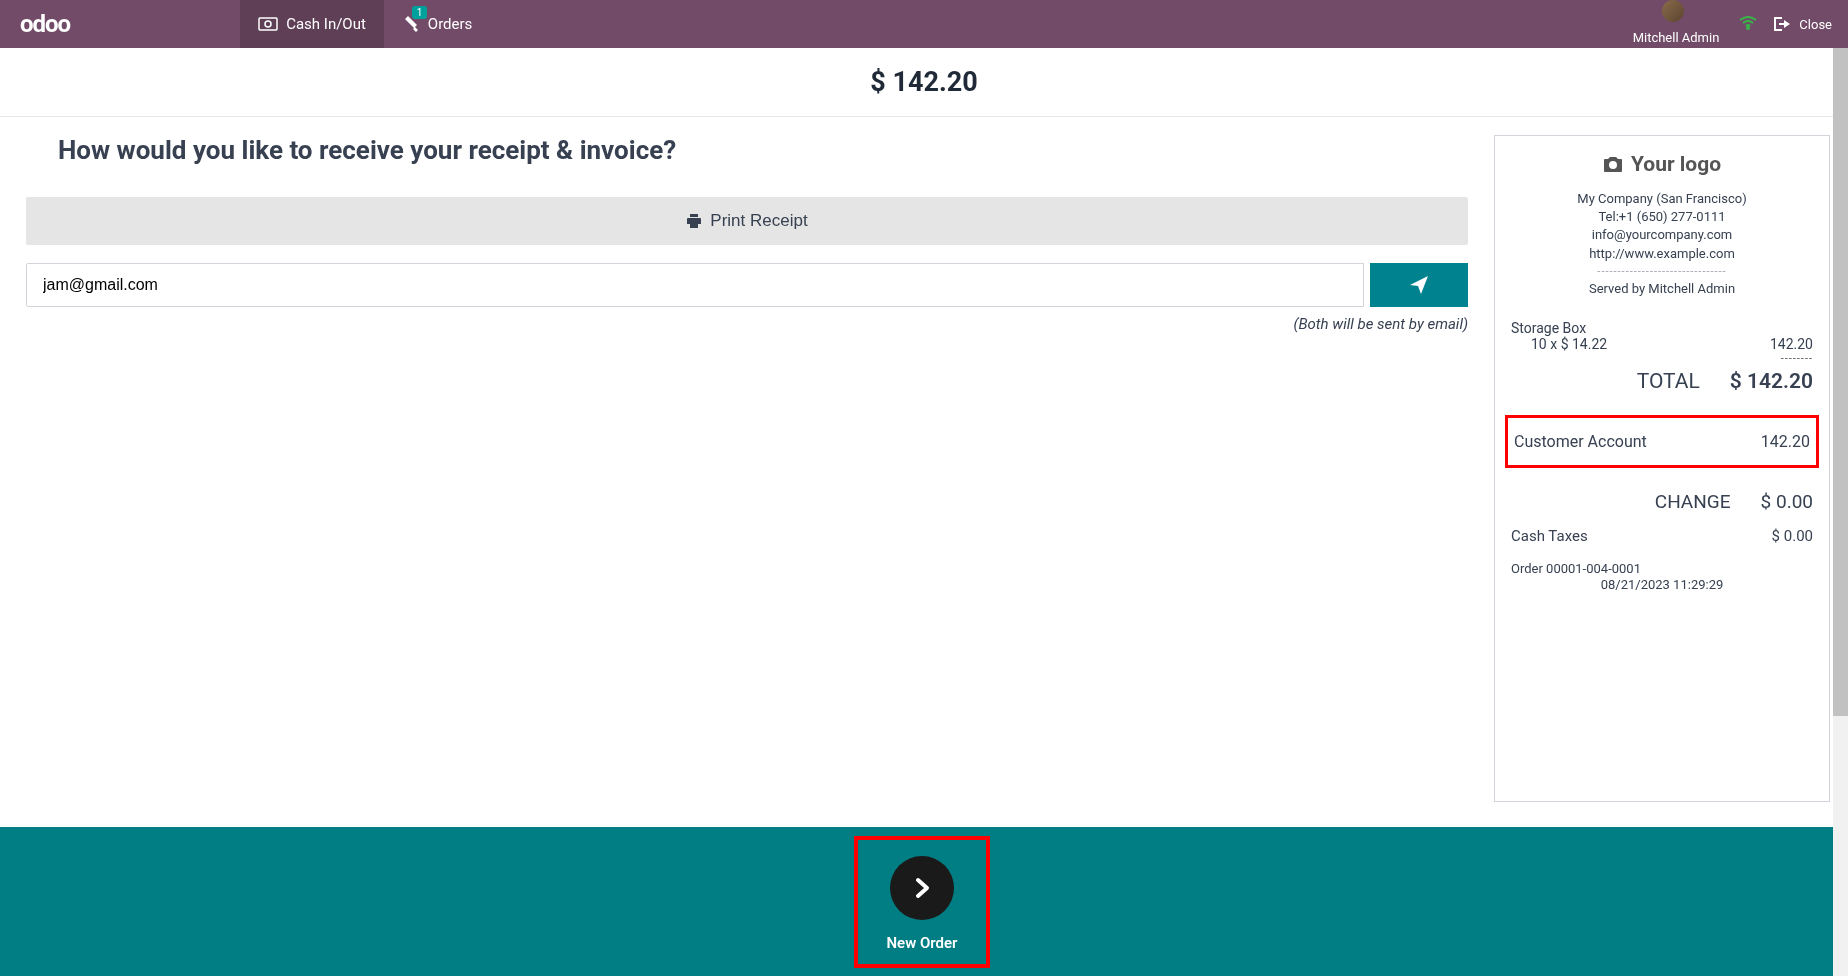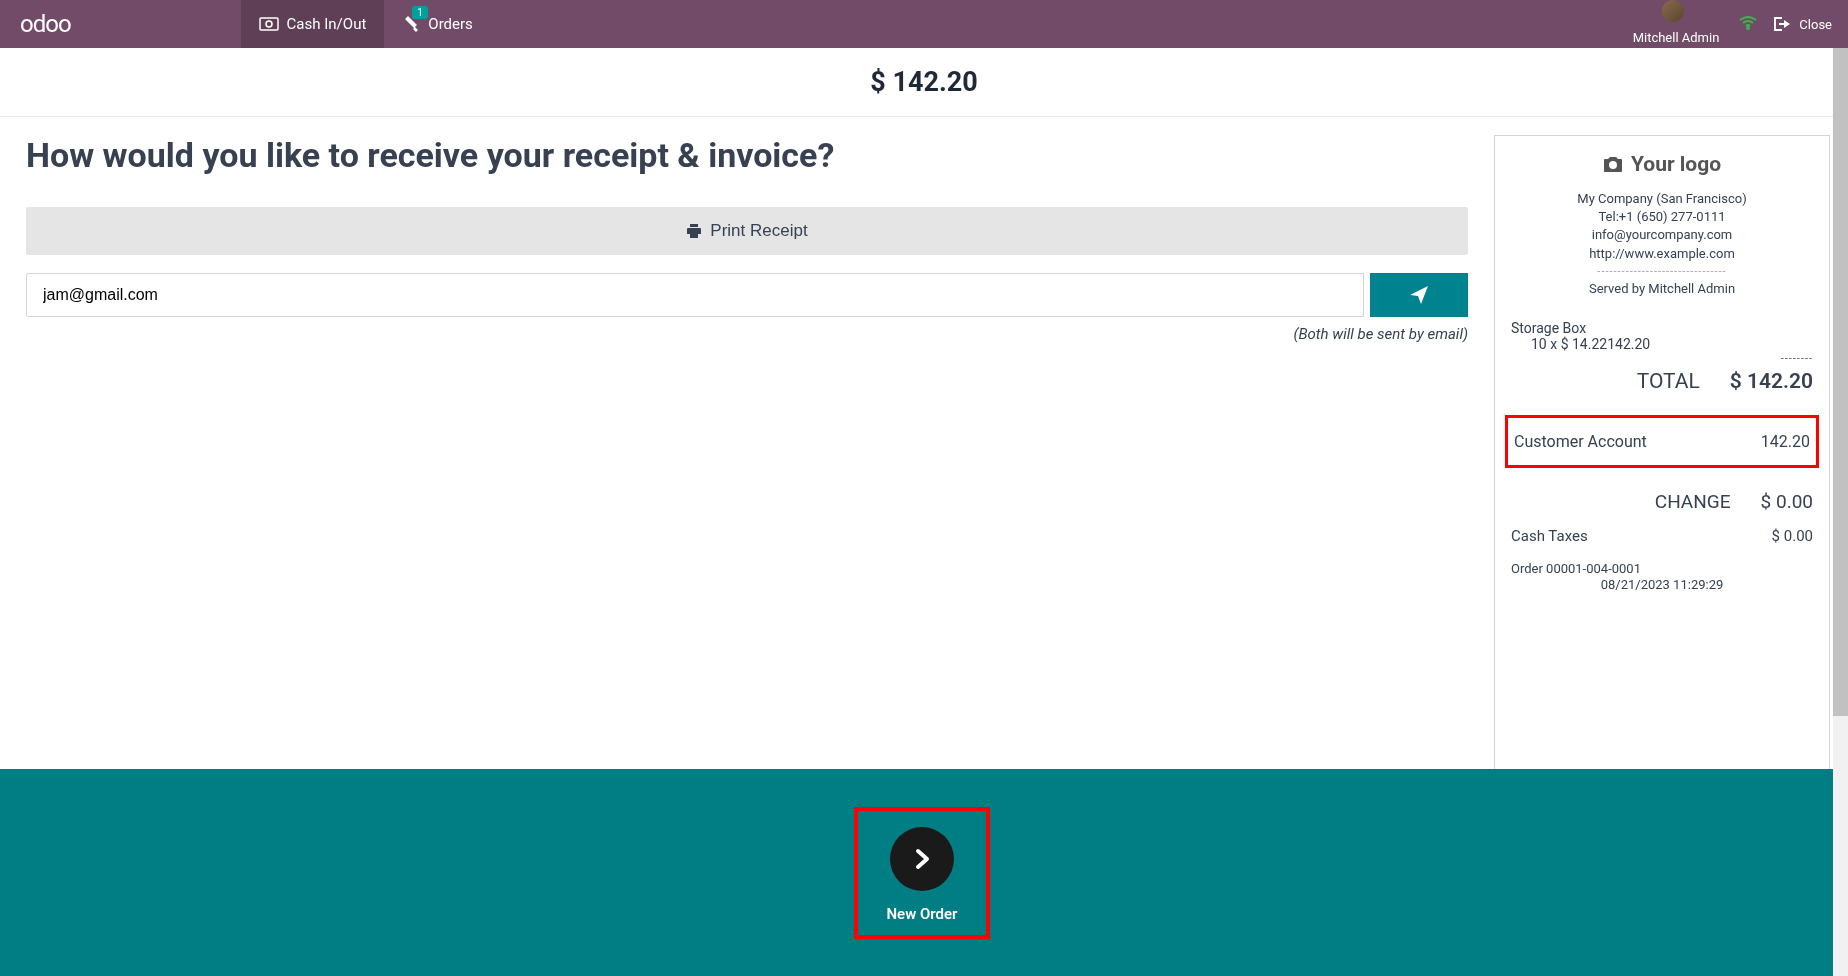--- a/index.html
+++ b/index.html
@@ -7,21 +7,21 @@
     
     .header {
       background: #714B67;
       height: 48px;
       display: flex;
       align-items: center;
       color: #fff;
     }
     .logo {
       padding: 0 20px;
-      font-weight: normal;
+      font-weight: bold;
       font-size: 24px;
       letter-spacing: -1px;
     }
     .header-btn {
       padding: 0 18px;
       height: 48px;
       display: flex;
       align-items: center;
       gap: 8px;
       cursor: pointer;
@@ -61,24 +61,25 @@
     .main-area {
       display: flex;
       height: calc(100vh - 48px - 68px - 175px);
     }
     
     .left-panel {
       flex: 1;
       padding: 18px 26px;
     }
     .question {
-      font-size: 34px;
+      font-size: 26px;
       font-weight: 700;
       color: #374151;
       margin-bottom: 32px;
+      margin-left: 32px;
     }
     .print-btn {
       width: 100%;
       background: #e5e5e5;
       border: none;
       padding: 14px;
       font-size: 17px;
       color: #374151;
       cursor: pointer;
       display: flex;
@@ -141,21 +142,21 @@
     }
     .receipt-center { text-align: center; font-size: 13px; line-height: 1.4; }
     .receipt-dashes {
       text-align: center;
       letter-spacing: 1px;
       color: #9ca3af;
       font-size: 11px;
       margin: 2px 0;
     }
     .receipt-line-item { margin-top: 22px; }
-    .receipt-qty { padding-left: 20px; display: flex; }
+    .receipt-qty { padding-left: 20px; display: flex; justify-content: space-between; }
     .receipt-dashes-right { text-align: right; letter-spacing: 1px; color: #555; font-size: 11px; }
     .receipt-row {
       display: flex;
       justify-content: space-between;
       align-items: center;
       margin: 4px 0;
     }
     .receipt-total { font-size: 21px; font-weight: 400; }
     .receipt-total .val { font-weight: 600; }
     .highlight-box {
@@ -164,21 +165,21 @@
       margin: 22px -6px;
     }
     .receipt-change { font-size: 19px; }
     .receipt-order { margin-top: 16px; font-size: 13px; }
     
     .footer {
       position: fixed;
       bottom: 0;
       left: 0;
       right: 4px;
-      height: 207px;
+      height: 149px;
       background: #017E84;
       display: flex;
       align-items: center;
       justify-content: center;
     }
     .new-order-container {
       border: 4px solid #ff0000;
       padding: 16px 28px 12px 28px;
       text-align: center;
     }

